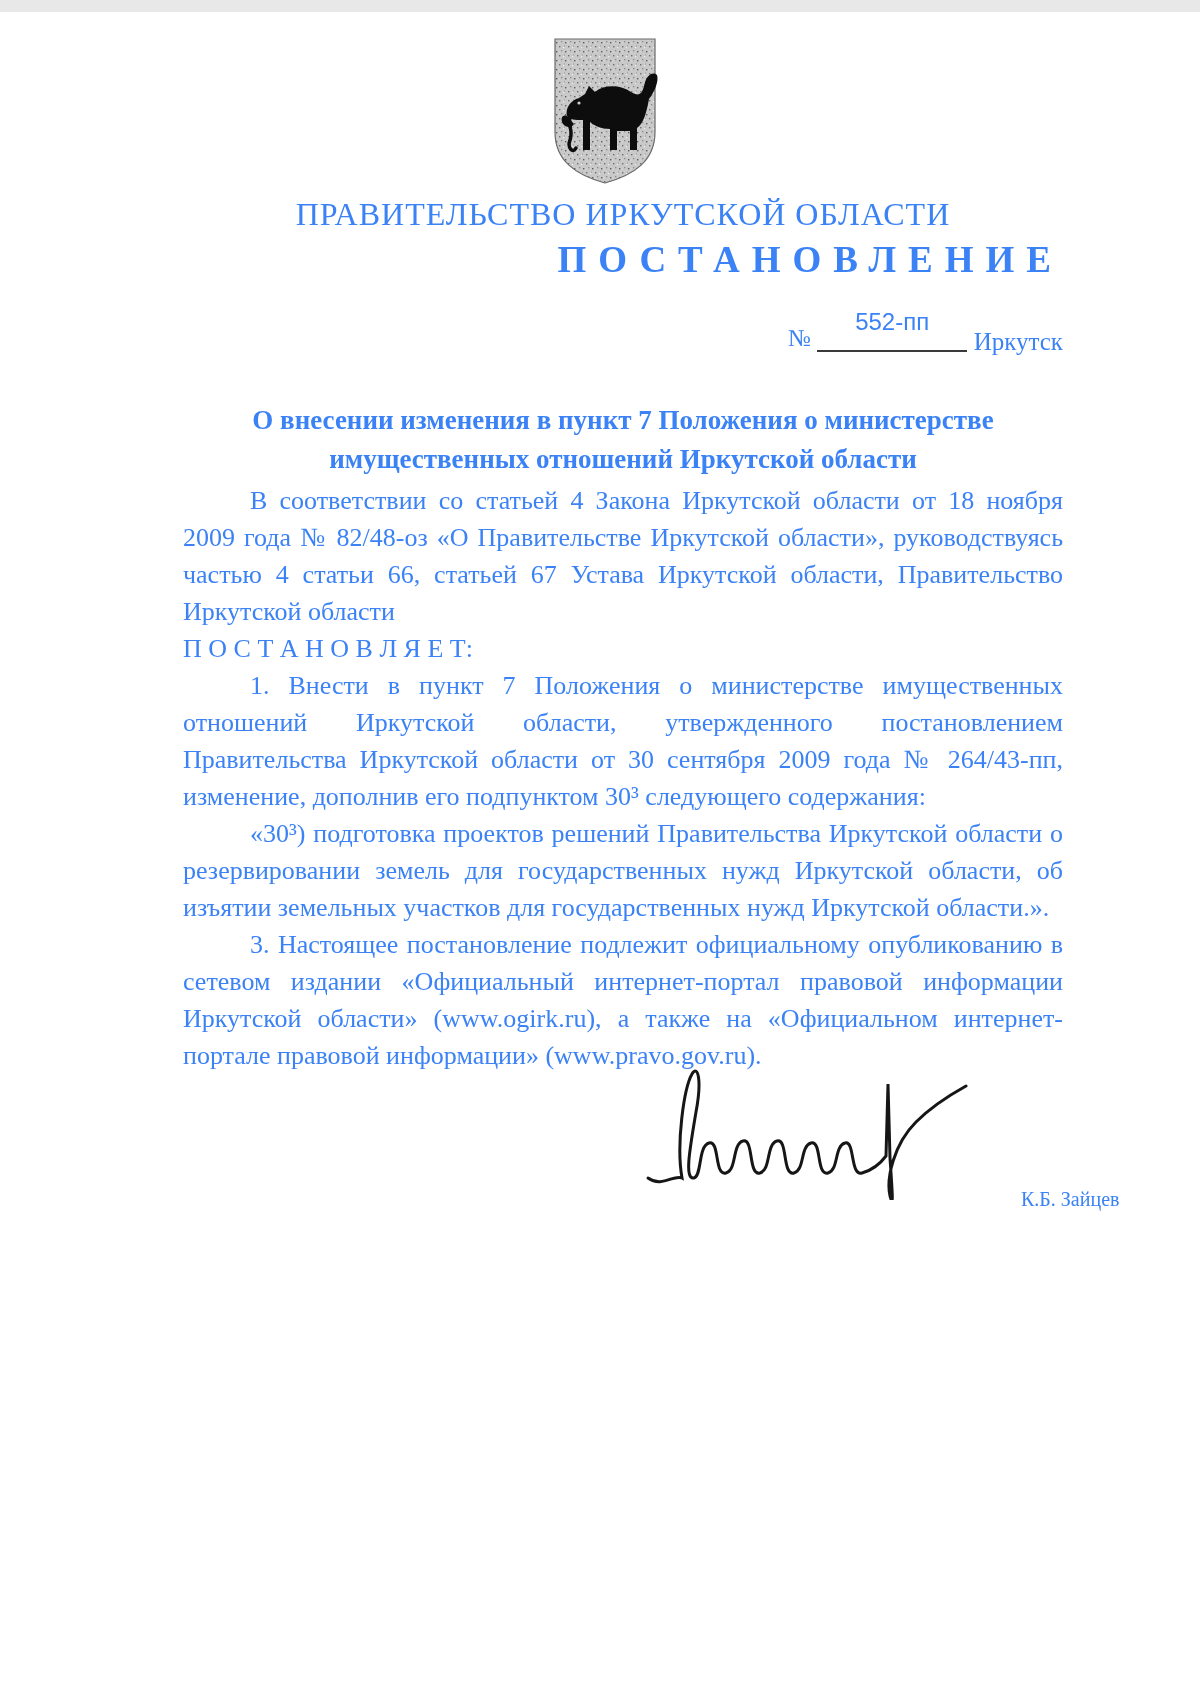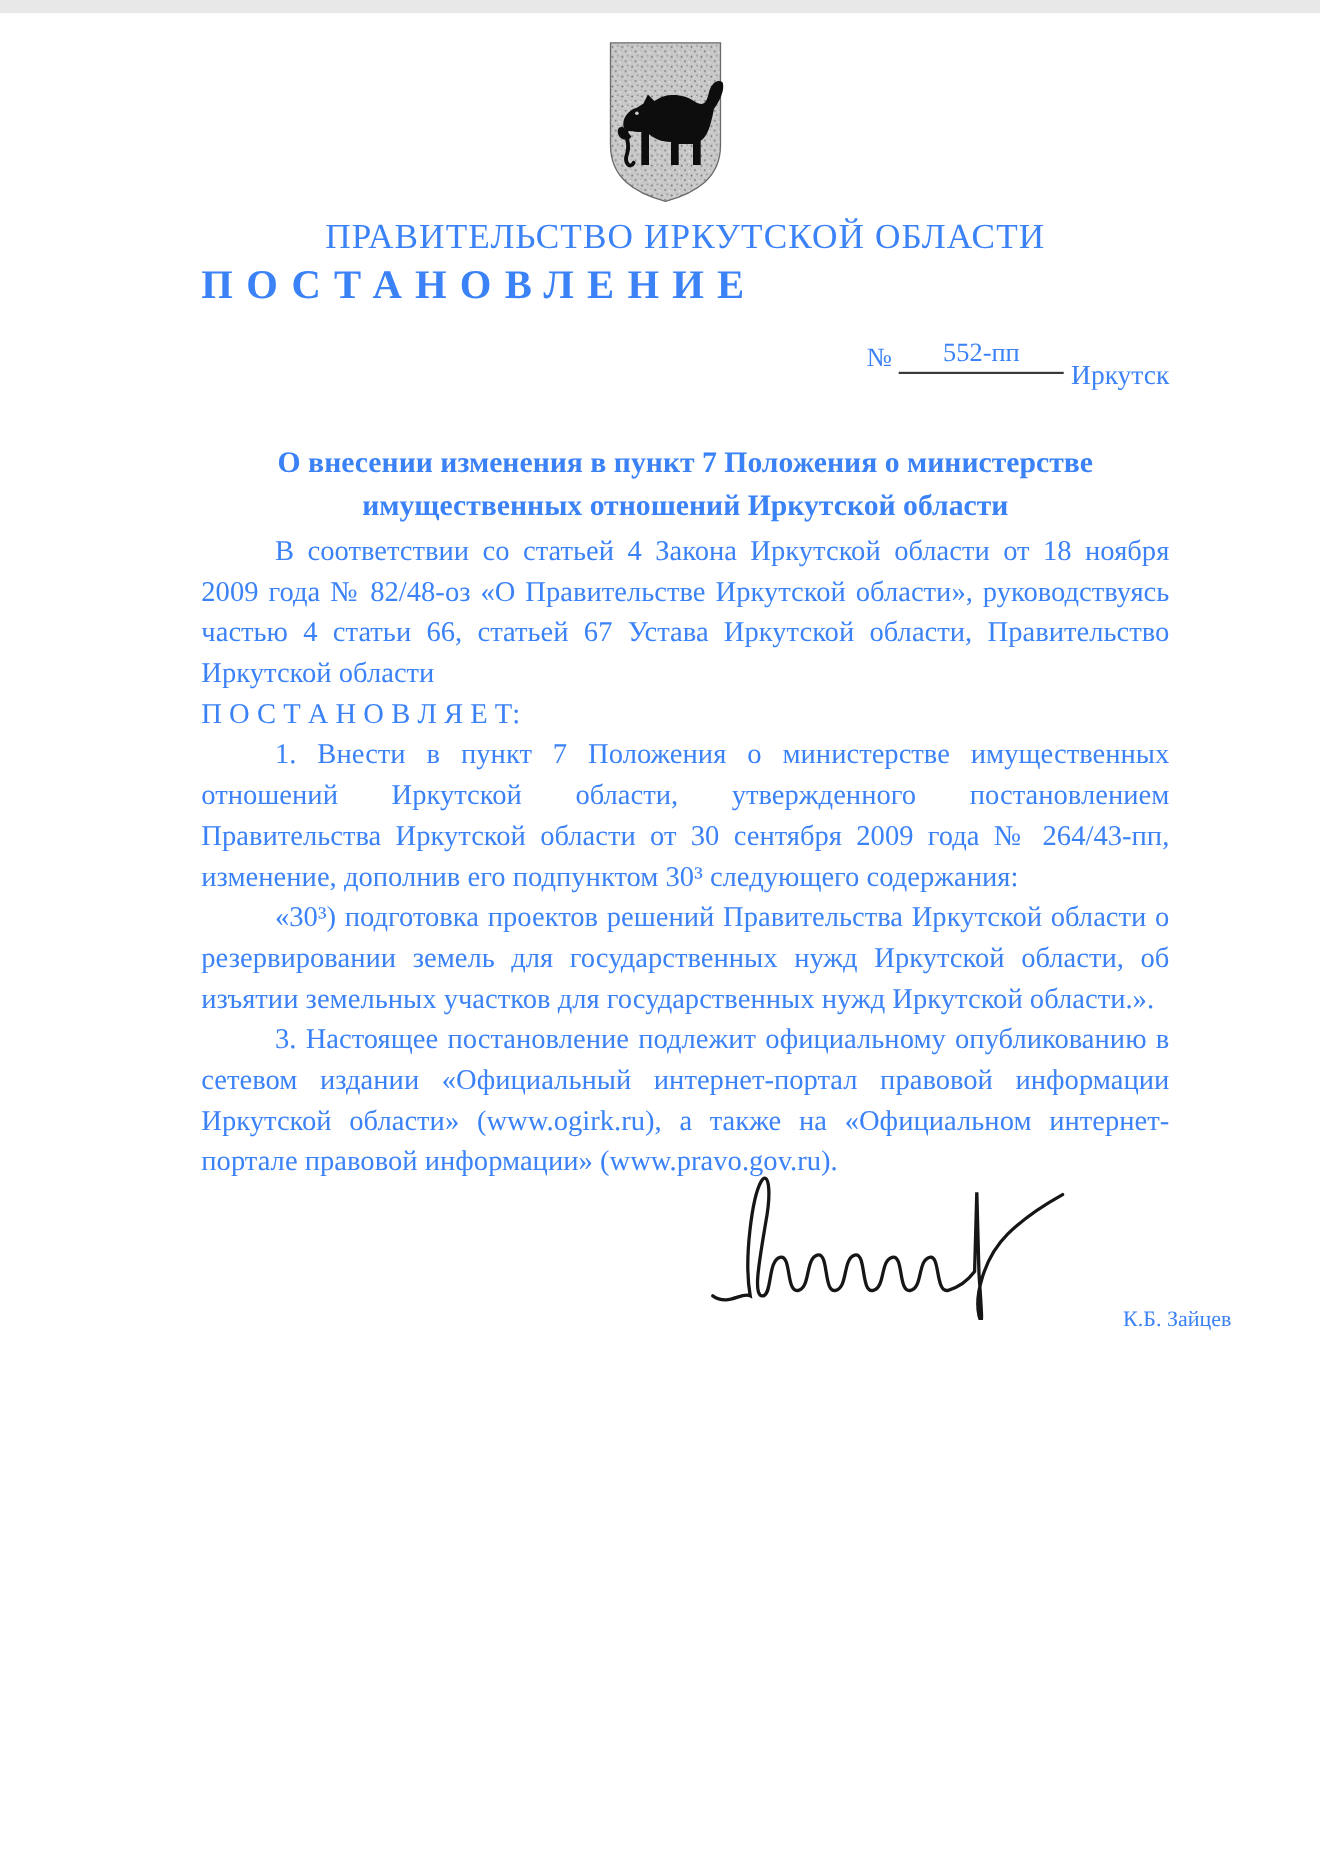--- a/index.html
+++ b/index.html
@@ -12,36 +12,36 @@
     color:#3b82f6;
     overflow:hidden;
   }
   .emblem{position:absolute;left:549px;top:24px;width:112px;height:150px;}
   .org-name{
     position:absolute;left:183px;top:184px;width:880px;
     text-align:center;font-size:32px;letter-spacing:1px;white-space:nowrap;
   }
   .doc-type{
     position:absolute;left:183px;top:226px;width:880px;
-    text-align:left;font-size:37px;font-weight:bold;letter-spacing:12px;
+    text-align:right;font-size:37px;font-weight:bold;letter-spacing:12px;
     white-space:nowrap;
   }
   .date{
     position:absolute;left:215px;top:293px;
     font-family:"Liberation Mono","DejaVu Sans Mono",monospace;
     font-size:24px;letter-spacing:1px;
     padding:0 55px 3px 3px;
     border-bottom:2px solid #3a3a3a;
   }
   .number-group{position:absolute;left:788px;top:296px;font-size:25px;}
   .number-sign{display:inline-block;vertical-align:bottom;font-size:24px;}
   .number-value{
     display:inline-block;width:150px;text-align:center;
-    font-family:Liberation Serif, serif;
-    font-size:24px;padding-bottom:3px;
+    font-family:Liberation Sans, sans-serif;
+    font-size:24px;padding-bottom:14px;
     border-bottom:2px solid #3a3a3a;vertical-align:bottom;
   }
   .city{
     position:absolute;left:183px;top:316px;width:880px;
     text-align:right;font-size:25px;
   }
   .title{
     position:absolute;left:183px;top:389px;width:880px;
     text-align:center;font-size:27px;font-weight:bold;line-height:39px;
   }

